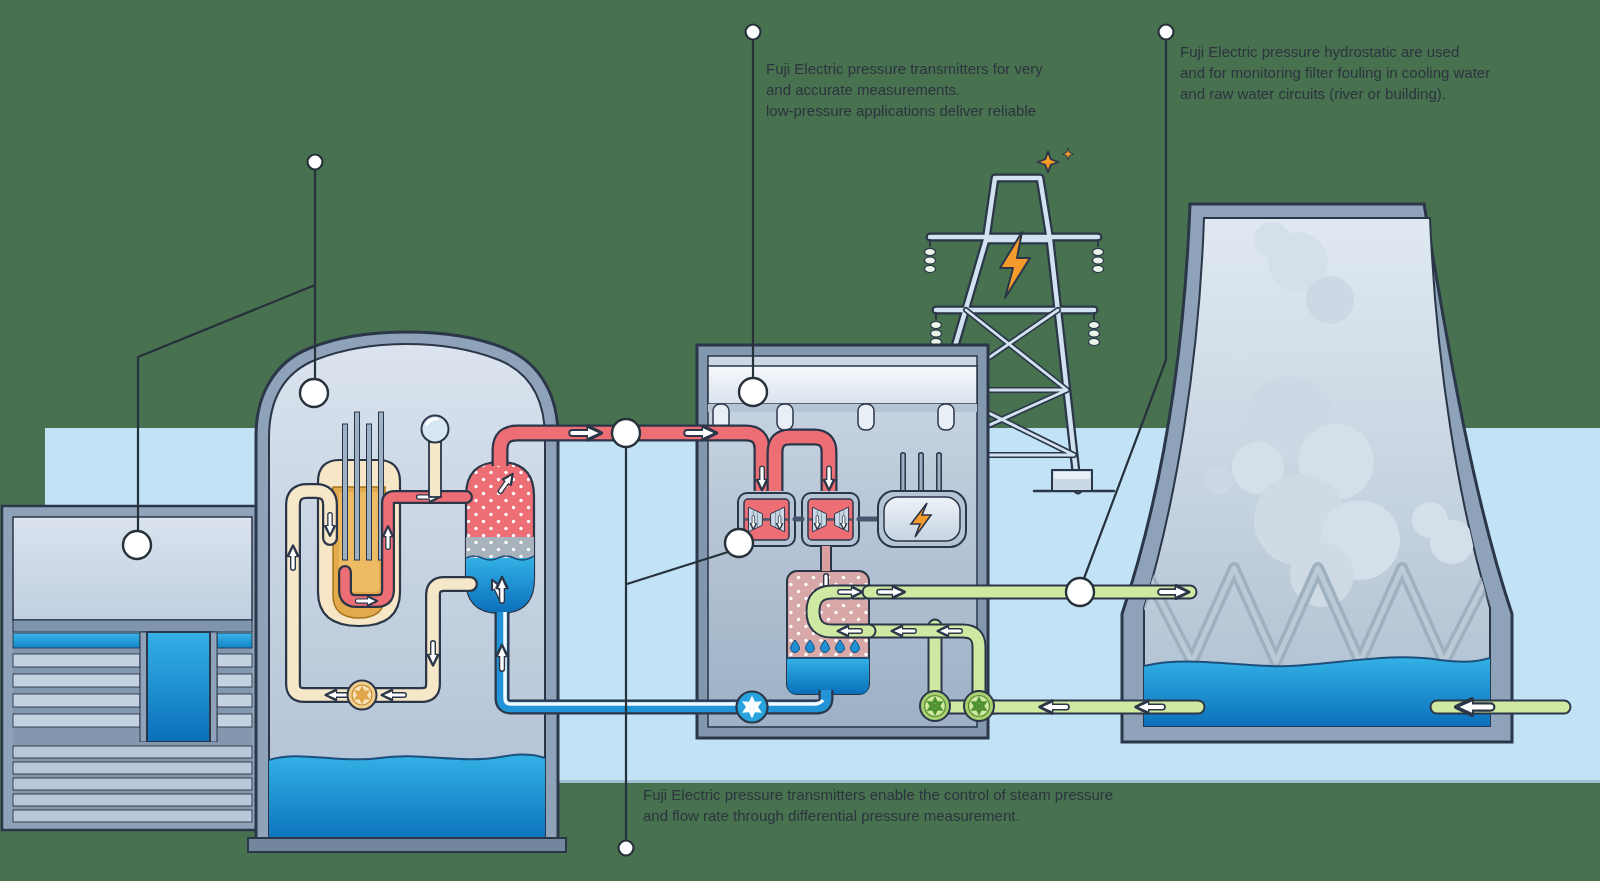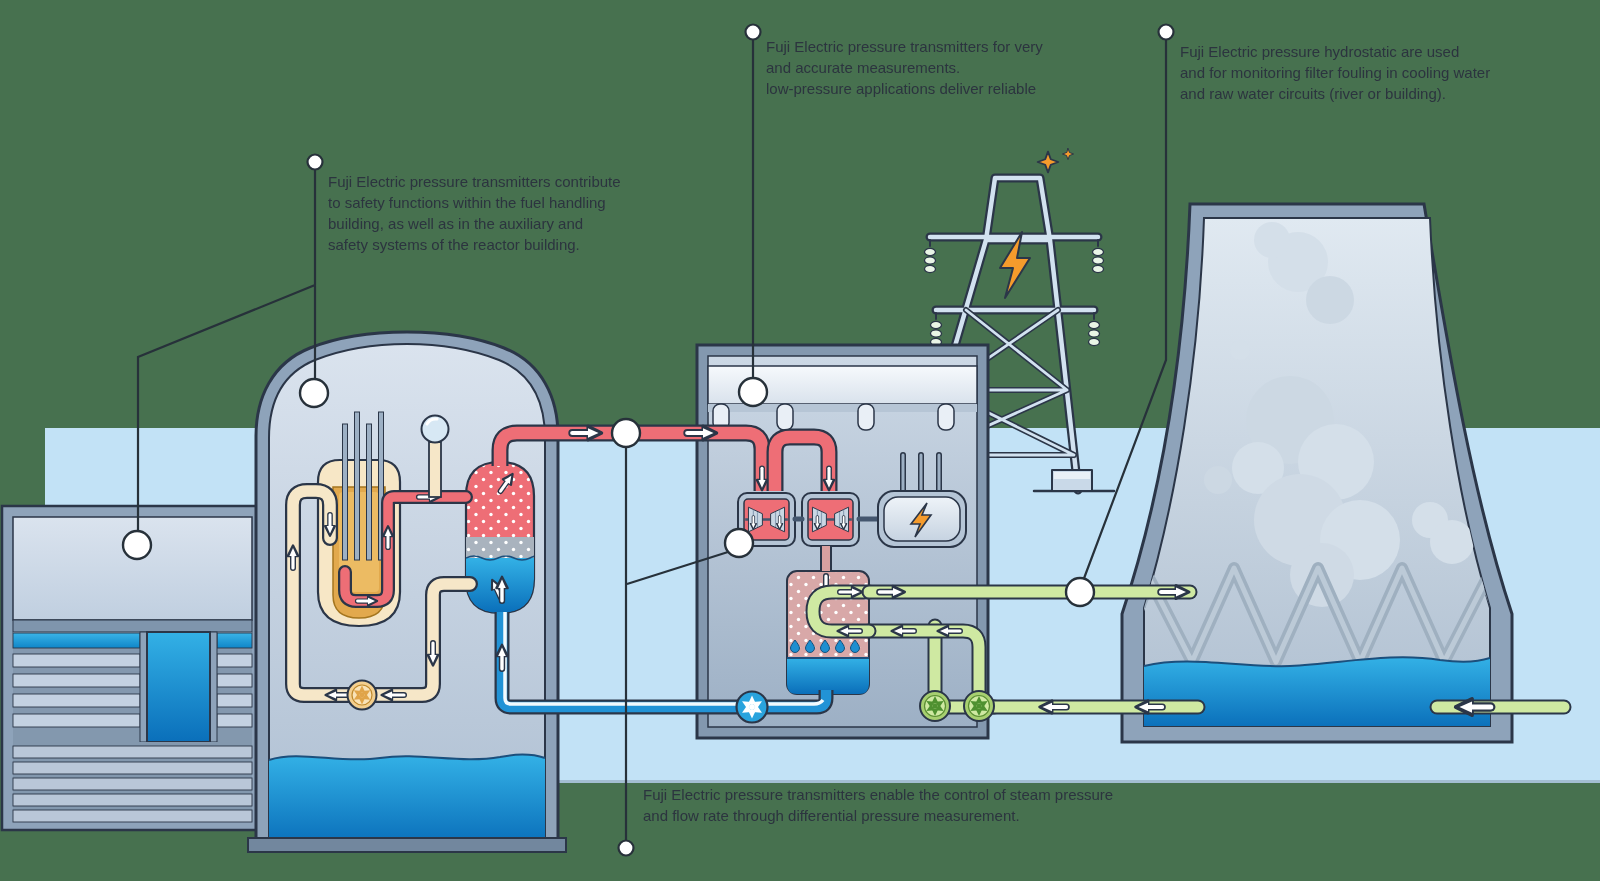--- a/index.html
+++ b/index.html
@@ -382,27 +382,21 @@
     </g>
     <g fill="#ffffff" stroke="#27313a" stroke-width="2.2">
       <circle cx="315" cy="162" r="7.5"></circle>
           <circle cx="753" cy="32" r="7.5"></circle>
       <circle cx="1166" cy="32" r="7.5"></circle>
           <circle cx="626" cy="848" r="7.5"></circle>
     </g>
   </g>
 </svg>
 
-<div class="ann" style="left:328px;top:171px">
-  <div>Fuji Electric pressure transmitters contribute</div>
-  <div>to safety functions within the fuel handling</div>
-  <div>building, as well as in the auxiliary and</div>
-  <div>safety systems of the reactor building.</div>
-</div>
-<div class="ann" style="left:766px;top:36px">
+<div class="ann" style="left:766px;top:58px">
   <div>Fuji Electric pressure transmitters for very</div>
   <div>and accurate measurements.</div>
   <div>low-pressure applications deliver reliable</div>
 </div>
 <div class="ann" style="left:1180px;top:41px">
   <div>Fuji Electric pressure hydrostatic are used</div>
   <div>and for monitoring filter fouling in cooling water</div>
   <div>and raw water circuits (river or building).</div>
 </div>
 <div class="ann" style="left:643px;top:784px">

